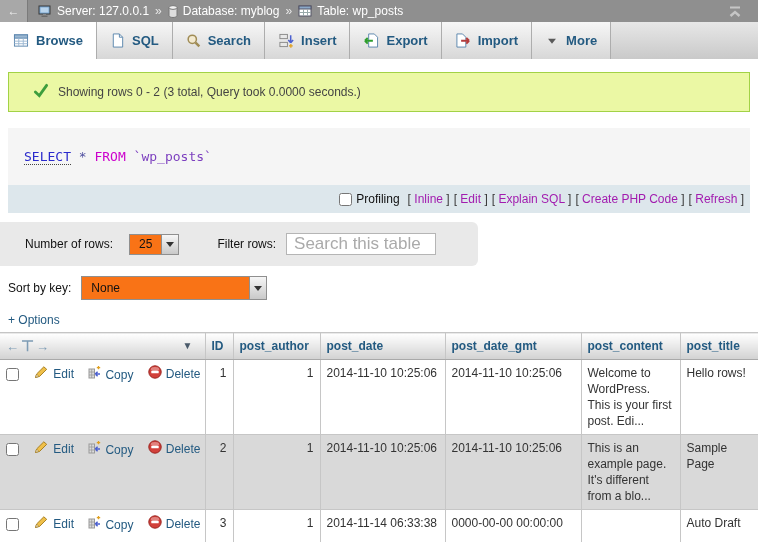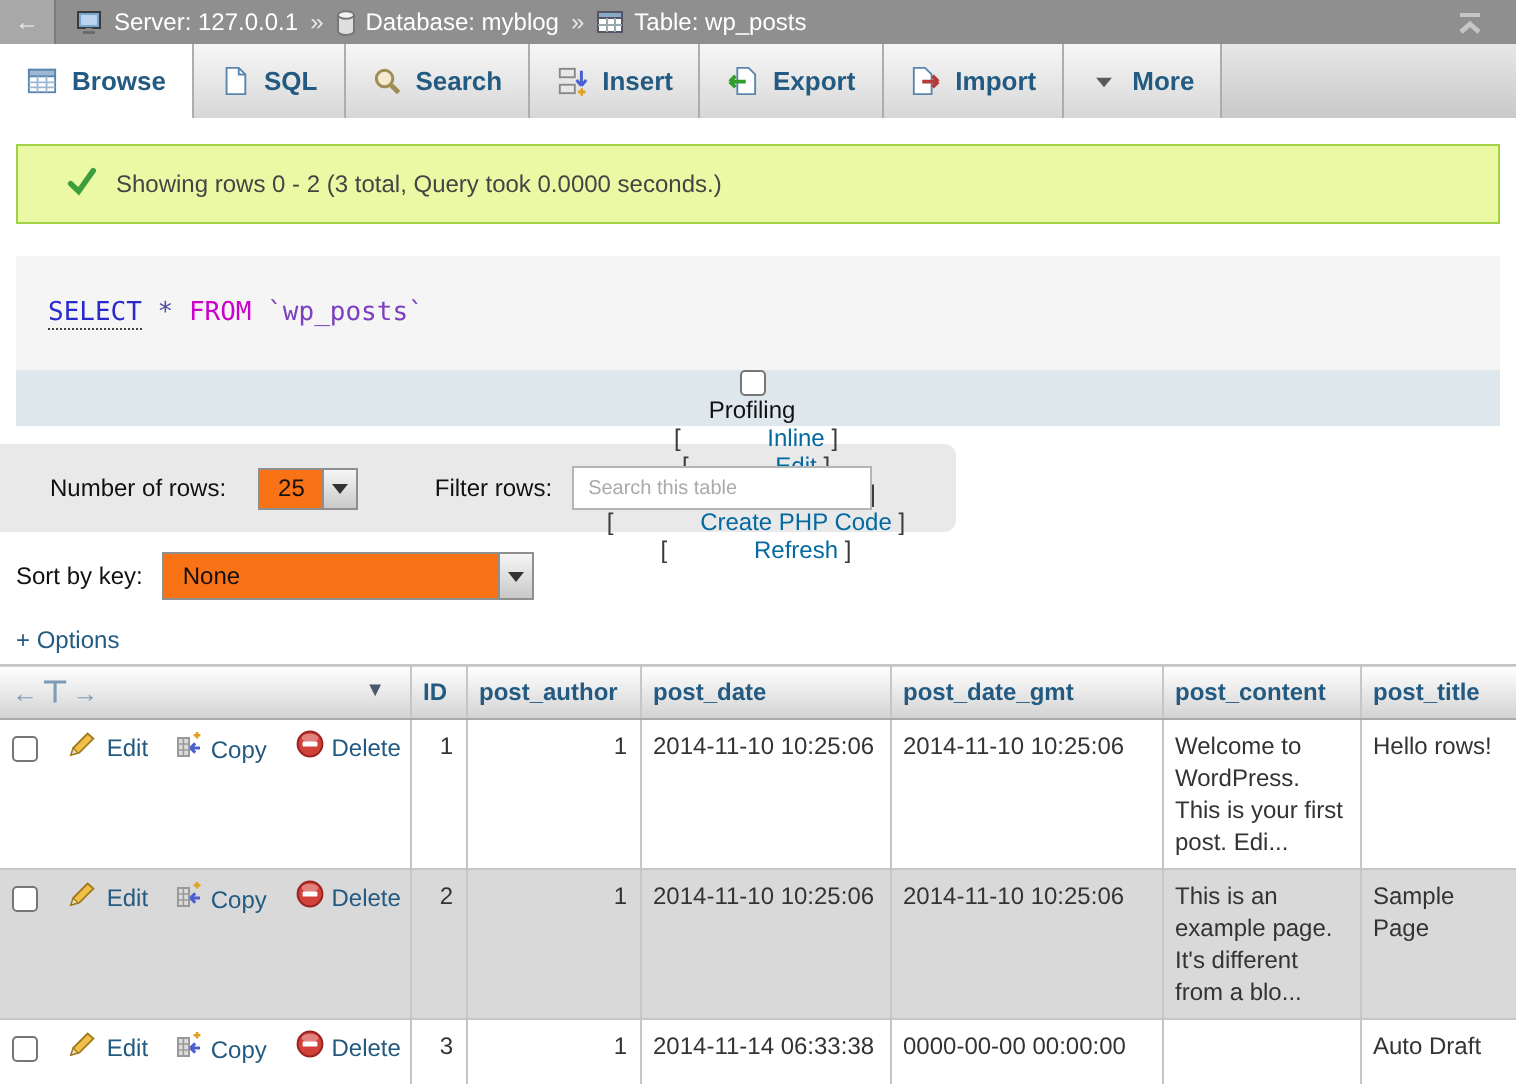--- a/index.html
+++ b/index.html
@@ -51,25 +51,25 @@
   .querybox { margin: 16px 8px 0 8px; background: #f5f5f5; }
   .query-code {
     padding: 21px 16px; font-family: "DejaVu Sans Mono", monospace; font-size: 13px;
   }
   .sql-kw   { color: #2a2acc; border-bottom: 1px dotted #444; }
   .sql-star { color: #5050a0; }
   .sql-res  { color: #cc00cc; }
   .sql-id   { color: #7c3fbf; }
   .query-toolbar {
     height: 28px; background: #dde7ec; display: flex; align-items: center;
-    justify-content: flex-start; padding-right: 6px; color: #222; font-size: 12px; flex-direction: column;
+    justify-content: flex-end; padding-right: 6px; color: #222; font-size: 12px;
   }
   .query-toolbar label { margin: 0 4px 0 4px; color: #111; }
   .qlink-wrap { margin-left: 4px; color: #3a3a3a; }
-  .qlink { color: #0369a1; margin-left: 40px; }
+  .qlink { color: #a21caf; }
 
   
   .controls-panel {
     margin-top: 9px; width: 478px; height: 44px; background: #e9e9e9;
     border-radius: 0 6px 6px 0;
     display: flex; align-items: center; padding-left: 25px;
   }
   .ctl-label { color: #111; }
   .mock-select {
     display: inline-flex; align-items: stretch; background: #f97316;
@@ -83,21 +83,21 @@
   }
   .sel-btn::after {
     content: ""; width: 0; height: 0;
     border-left: 4px solid transparent; border-right: 4px solid transparent;
     border-top: 5px solid #333;
   }
   #rows-select { margin: 0 0 0 16px; }
   .filter-label { margin-left: 38px; }
   .filter-input {
     margin-left: 10px; width: 150px; height: 22px; border: 1px solid #b5b5b5;
-    padding: 0 7px; font-family: "Liberation Sans", sans-serif; font-size: 10px; color: #333;
+    padding: 0 7px; font-family: "Liberation Sans", sans-serif; font-size: 17px; color: #333;
   }
   .filter-input::placeholder { color: #aaa; }
 
   
   .sort-row { margin: 10px 0 0 8px; display: flex; align-items: center; }
   #sort-select { margin-left: 10px; height: 24px; width: 186px; }
   #sort-select .sel-val { flex: 1; padding-top: 4px; }
 
   
   .options-link { display: block; margin: 13px 0 0 8px; color: #235a81; width: 70px; }

